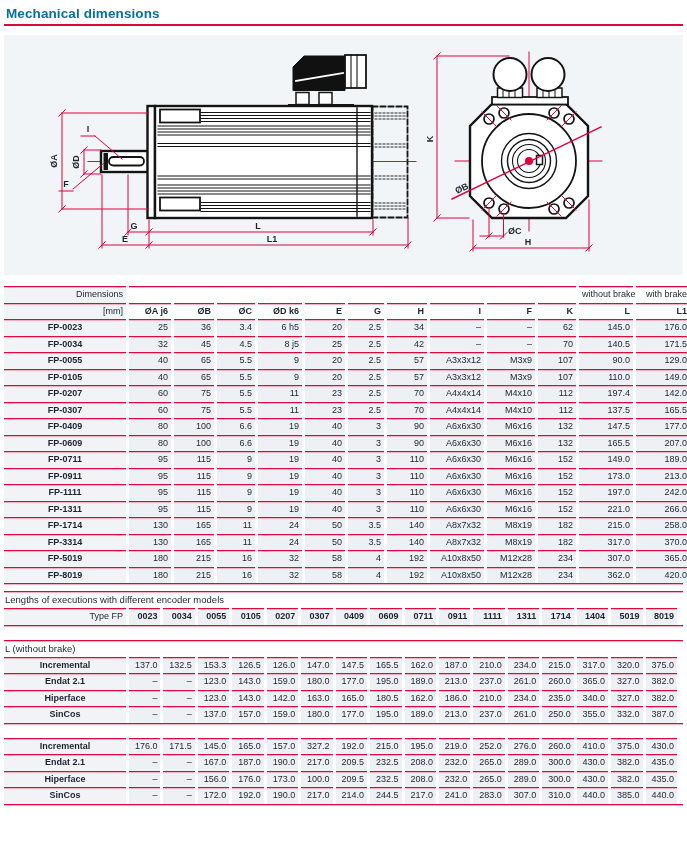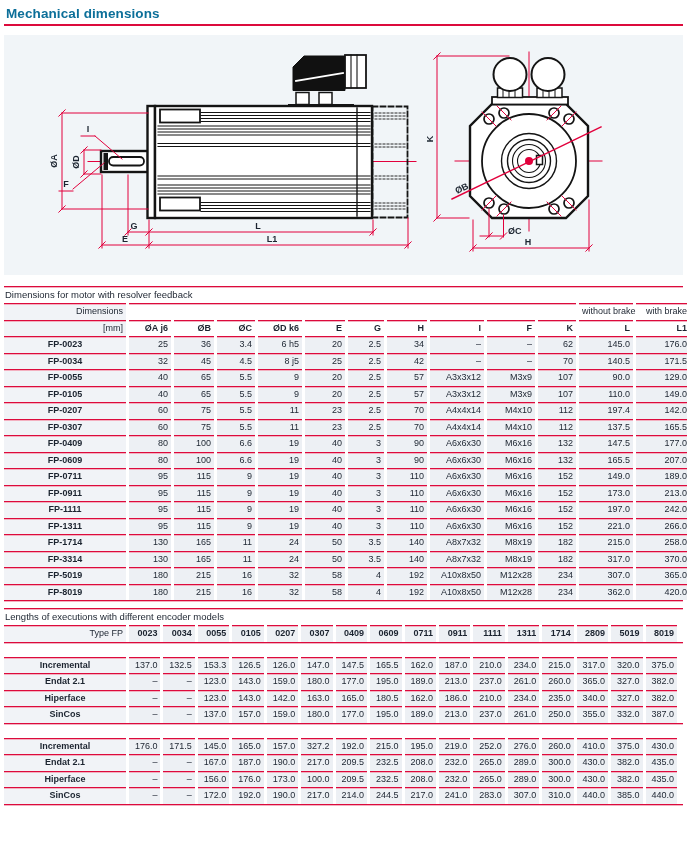--- a/index.html
+++ b/index.html
@@ -255,21 +255,20 @@
 
         <text class="dimtxt" x="432.5" y="137" text-anchor="middle" transform="rotate(-90 432.5 137)">K</text>
         <text class="dimtxt" x="463" y="189" text-anchor="middle" transform="rotate(-26 463 189)">ØB</text>
         <text class="dimtxt" x="508" y="232" text-anchor="start">ØC</text>
         <text class="dimtxt" x="528" y="243" text-anchor="middle">H</text>
       </g>
     </svg>
   </div>
 
   <div>
-    <div class="section-title">Dimensions for motor with resolver feedback</div>
     <table>
       <colgroup>
         <col style="width:122px">
         <col style="width:42px">
           <col style="width:40px">
           <col style="width:38px">
           <col style="width:44px">
         <col style="width:40px">
           <col style="width:36px">
           <col style="width:40px">
@@ -565,32 +564,33 @@
             <td>0105</td>
             <td>0207</td>
             <td>0307</td>
             <td>0409</td>
             <td>0609</td>
             <td>0711</td>
             <td>0911</td>
             <td>1111</td>
             <td>1311</td>
             <td>1714</td>
-            <td>2809</td>
+            <td>1404</td>
             <td>5019</td>
             <td>8019</td>
           </tr>
       </tbody>
     </table>
     <div class="rule-bottom"></div>
   </div>
 
   <div class="gap-m"></div>
 
   <div>
+    <div class="section-title">L (without brake)</div>
     <table>
       <colgroup>
           <col style="width:122px">
         </colgroup>
       <tbody>
           <tr>
             <th class="rlbl">Incremental</th>
             <td>137.0</td>
             <td>132.5</td>
             <td>153.3</td>

